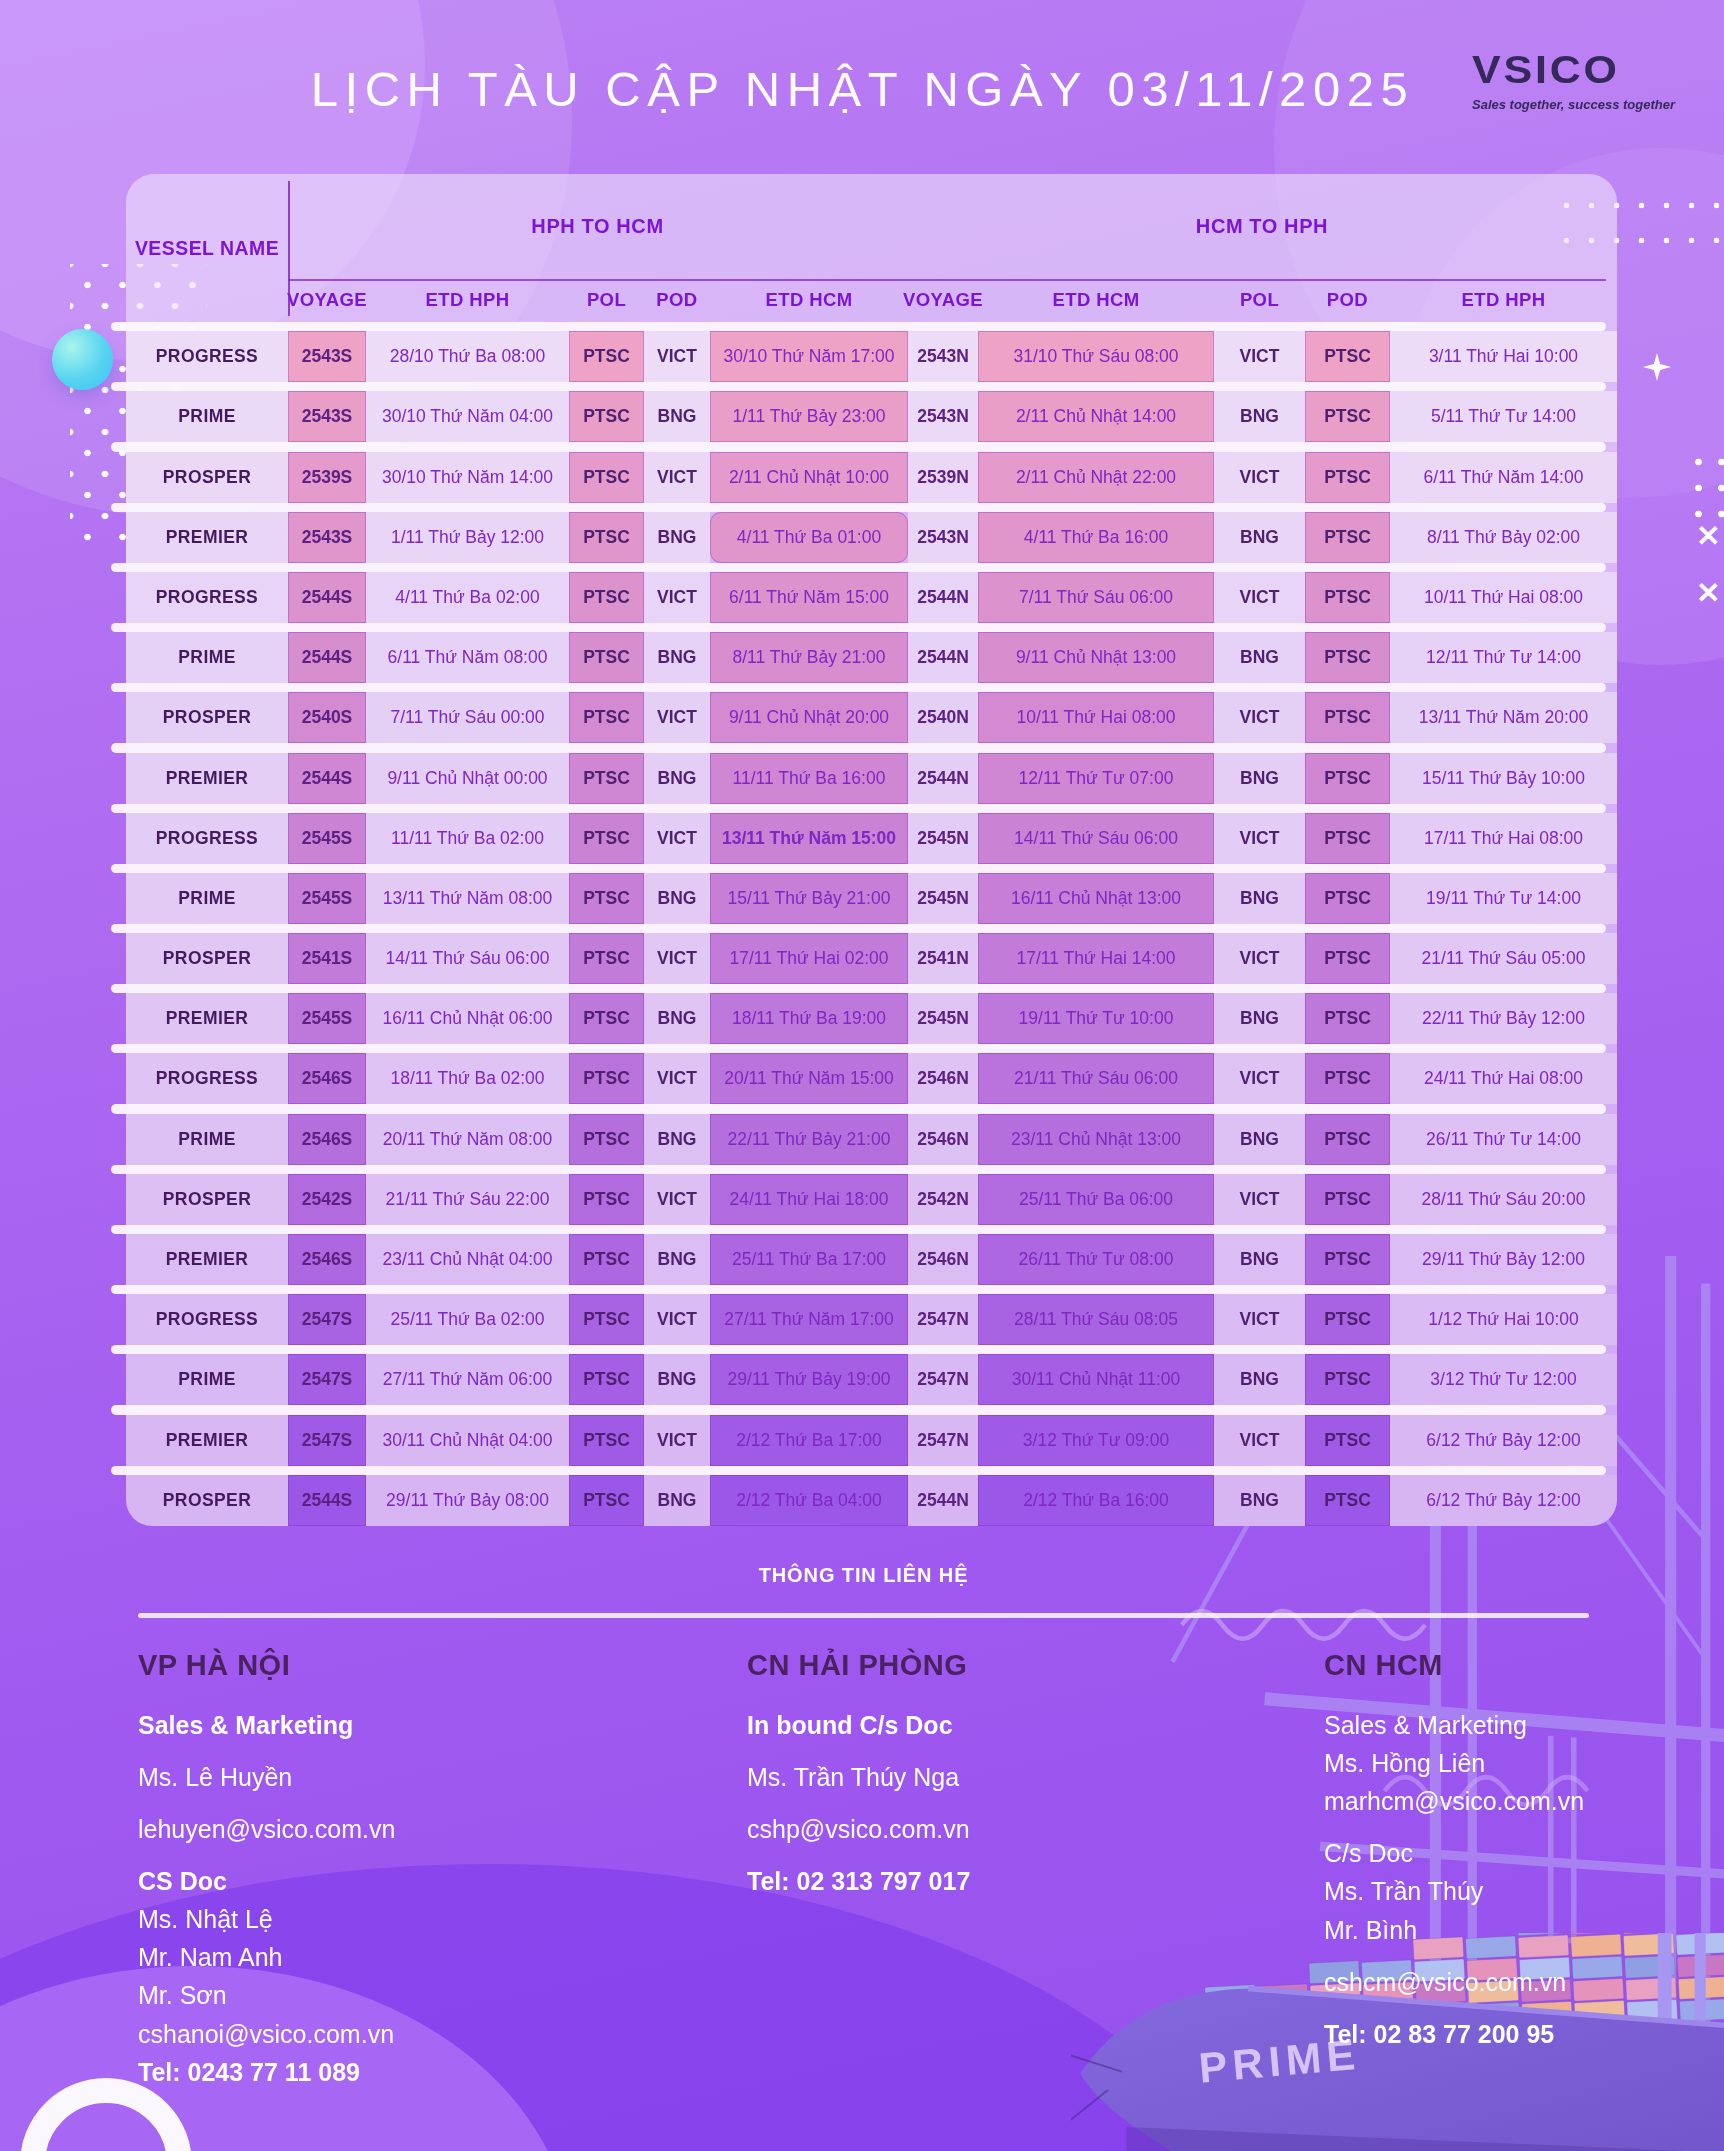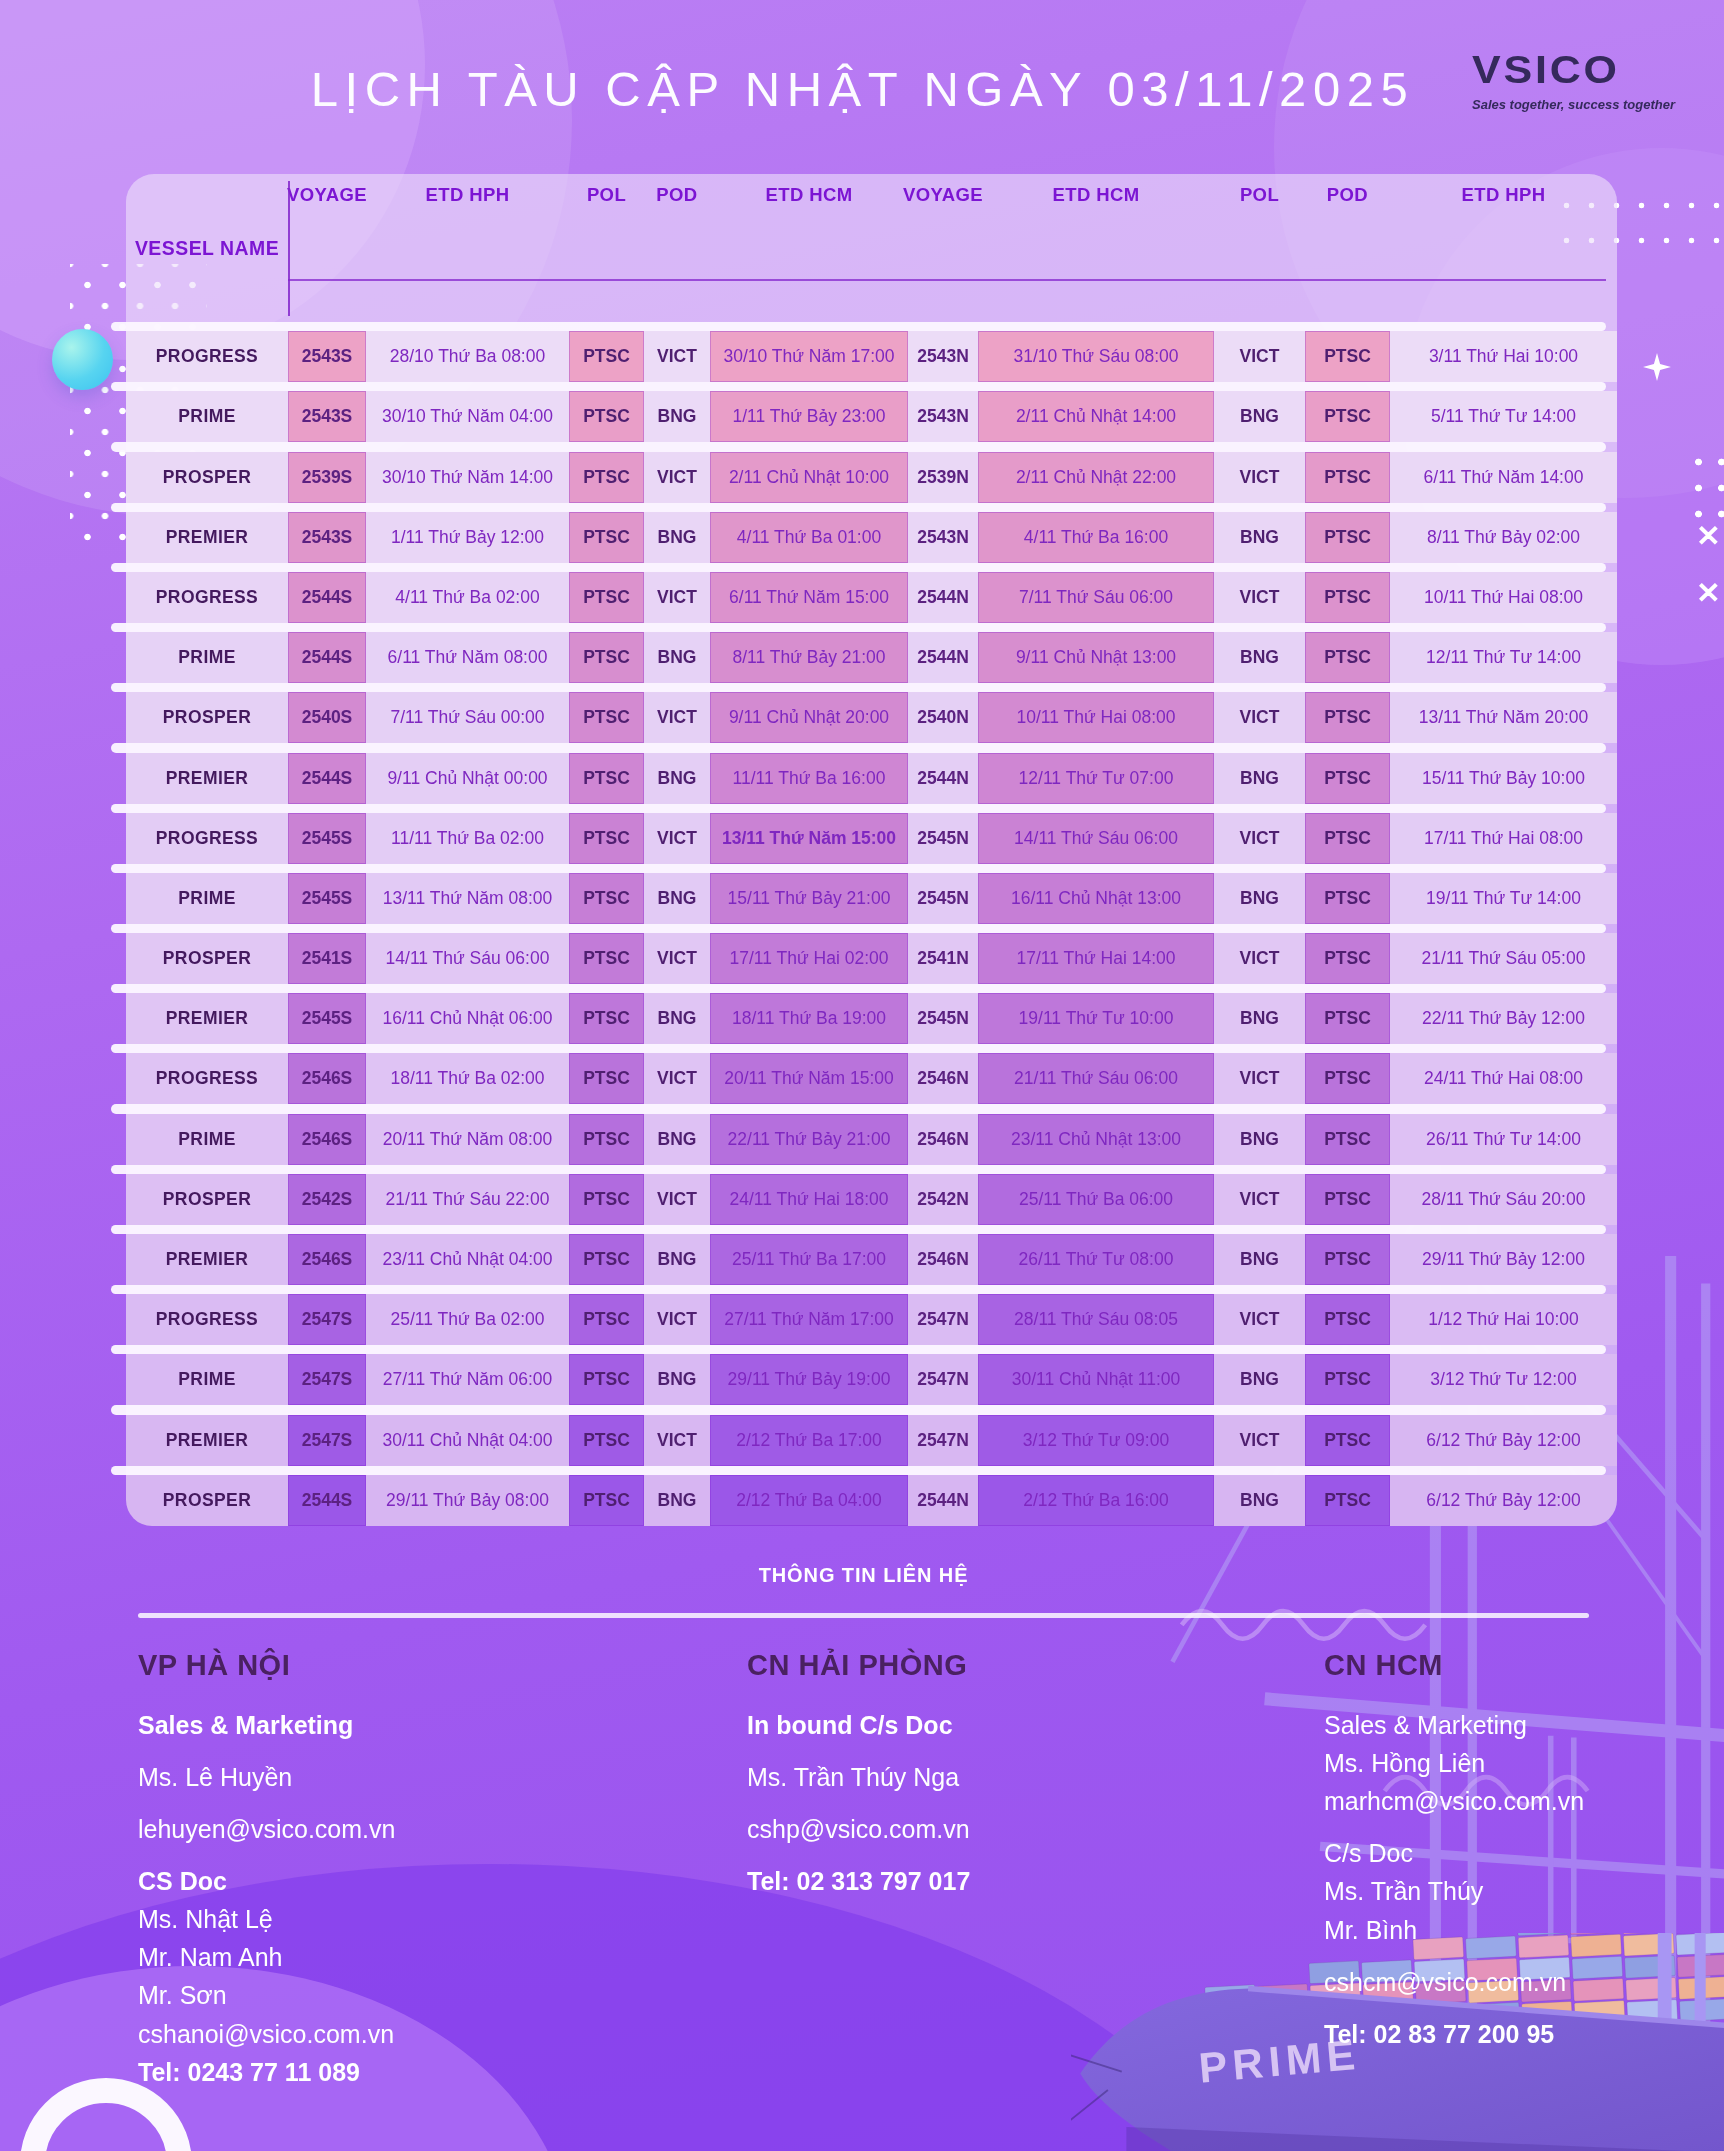--- a/index.html
+++ b/index.html
@@ -111,20 +111,24 @@
   <div class="title">LỊCH TÀU CẬP NHẬT NGÀY 03/11/2025</div>
   <div class="logo">
     <div class="word">VSICO</div>
     <div class="tag">Sales together, success together</div>
   </div>
 
   <section class="schedule">
     <div class="thead">
       <div class="vessel-head">VESSEL NAME</div>
       <div class="vline"></div>
+      <div class="group-row">
+        <div class="g">HPH TO HCM</div>
+        <div class="g">HCM TO HPH</div>
+      </div>
       <div class="hline"></div>
       <div class="sub-row">
         <div class="s">VOYAGE</div>
         <div class="s">ETD HPH</div>
         <div class="s">POL</div>
         <div class="s">POD</div>
         <div class="s">ETD HCM</div>
         <div class="s">VOYAGE</div>
         <div class="s">ETD HCM</div>
         <div class="s">POL</div>
@@ -175,21 +179,21 @@
           <div class="cell c-port tint" style="background: rgb(228, 154, 202);">PTSC</div>
           <div class="cell c-date" style="background: rgb(234, 216, 246);">6/11 Thứ Năm 14:00</div>
         </div>
         <div class="sep"></div>
         <div class="row">
           <div class="cell c-vessel" style="background: rgb(233, 214, 246);">PREMIER</div>
           <div class="cell c-voyage tint" style="background: rgb(224, 150, 203);">2543S</div>
           <div class="cell c-date" style="background: rgb(233, 214, 246);">1/11 Thứ Bảy 12:00</div>
           <div class="cell c-port tint" style="background: rgb(224, 150, 203);">PTSC</div>
           <div class="cell c-port" style="background: rgb(233, 214, 246);">BNG</div>
-          <div class="cell c-date tint" style="background: rgb(224, 150, 203);">4/11 Thứ Ba 01:00</div>
+          <div class="cell c-date tint" style="background: rgb(224, 150, 203); border-radius: 11px;">4/11 Thứ Ba 01:00</div>
           <div class="cell c-voyage" style="background: rgb(233, 214, 246);">2543N</div>
           <div class="cell c-date tint" style="background: rgb(224, 150, 203);">4/11 Thứ Ba 16:00</div>
           <div class="cell c-port" style="background: rgb(233, 214, 246);">BNG</div>
           <div class="cell c-port tint" style="background: rgb(224, 150, 203);">PTSC</div>
           <div class="cell c-date" style="background: rgb(233, 214, 246);">8/11 Thứ Bảy 02:00</div>
         </div>
         <div class="sep"></div>
         <div class="row">
           <div class="cell c-vessel" style="background: rgb(232, 212, 246);">PROGRESS</div>
           <div class="cell c-voyage tint" style="background: rgb(220, 146, 205);">2544S</div>

